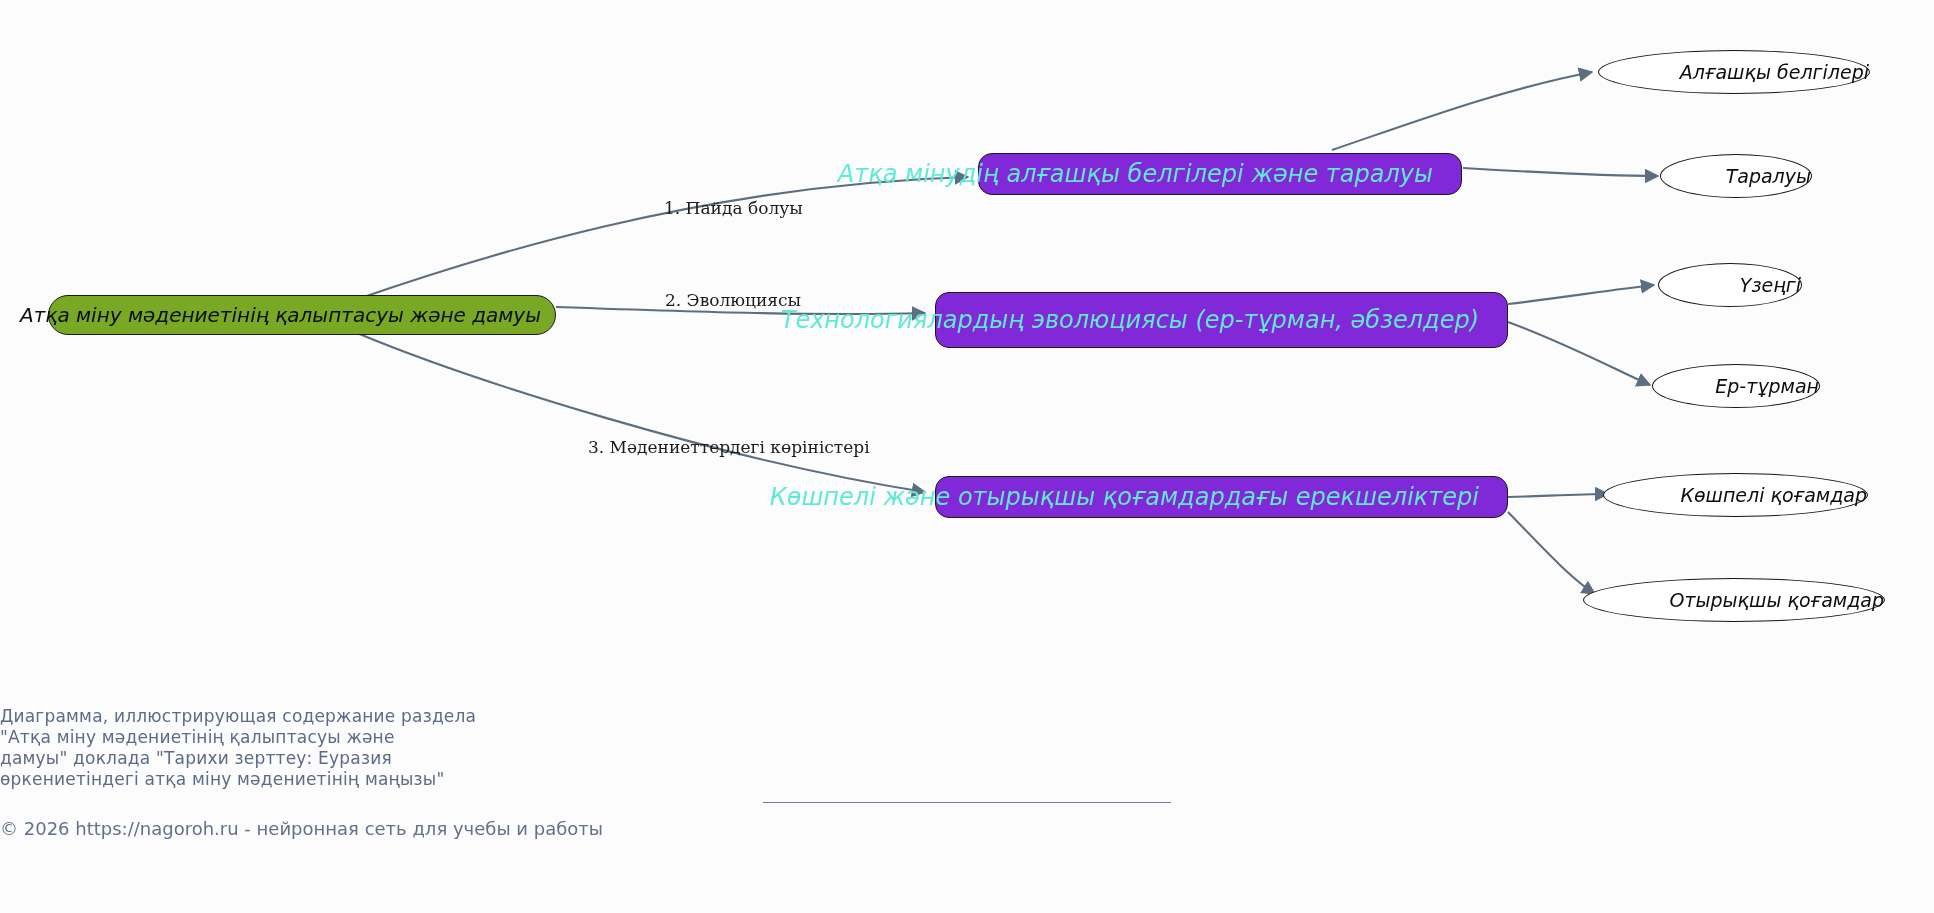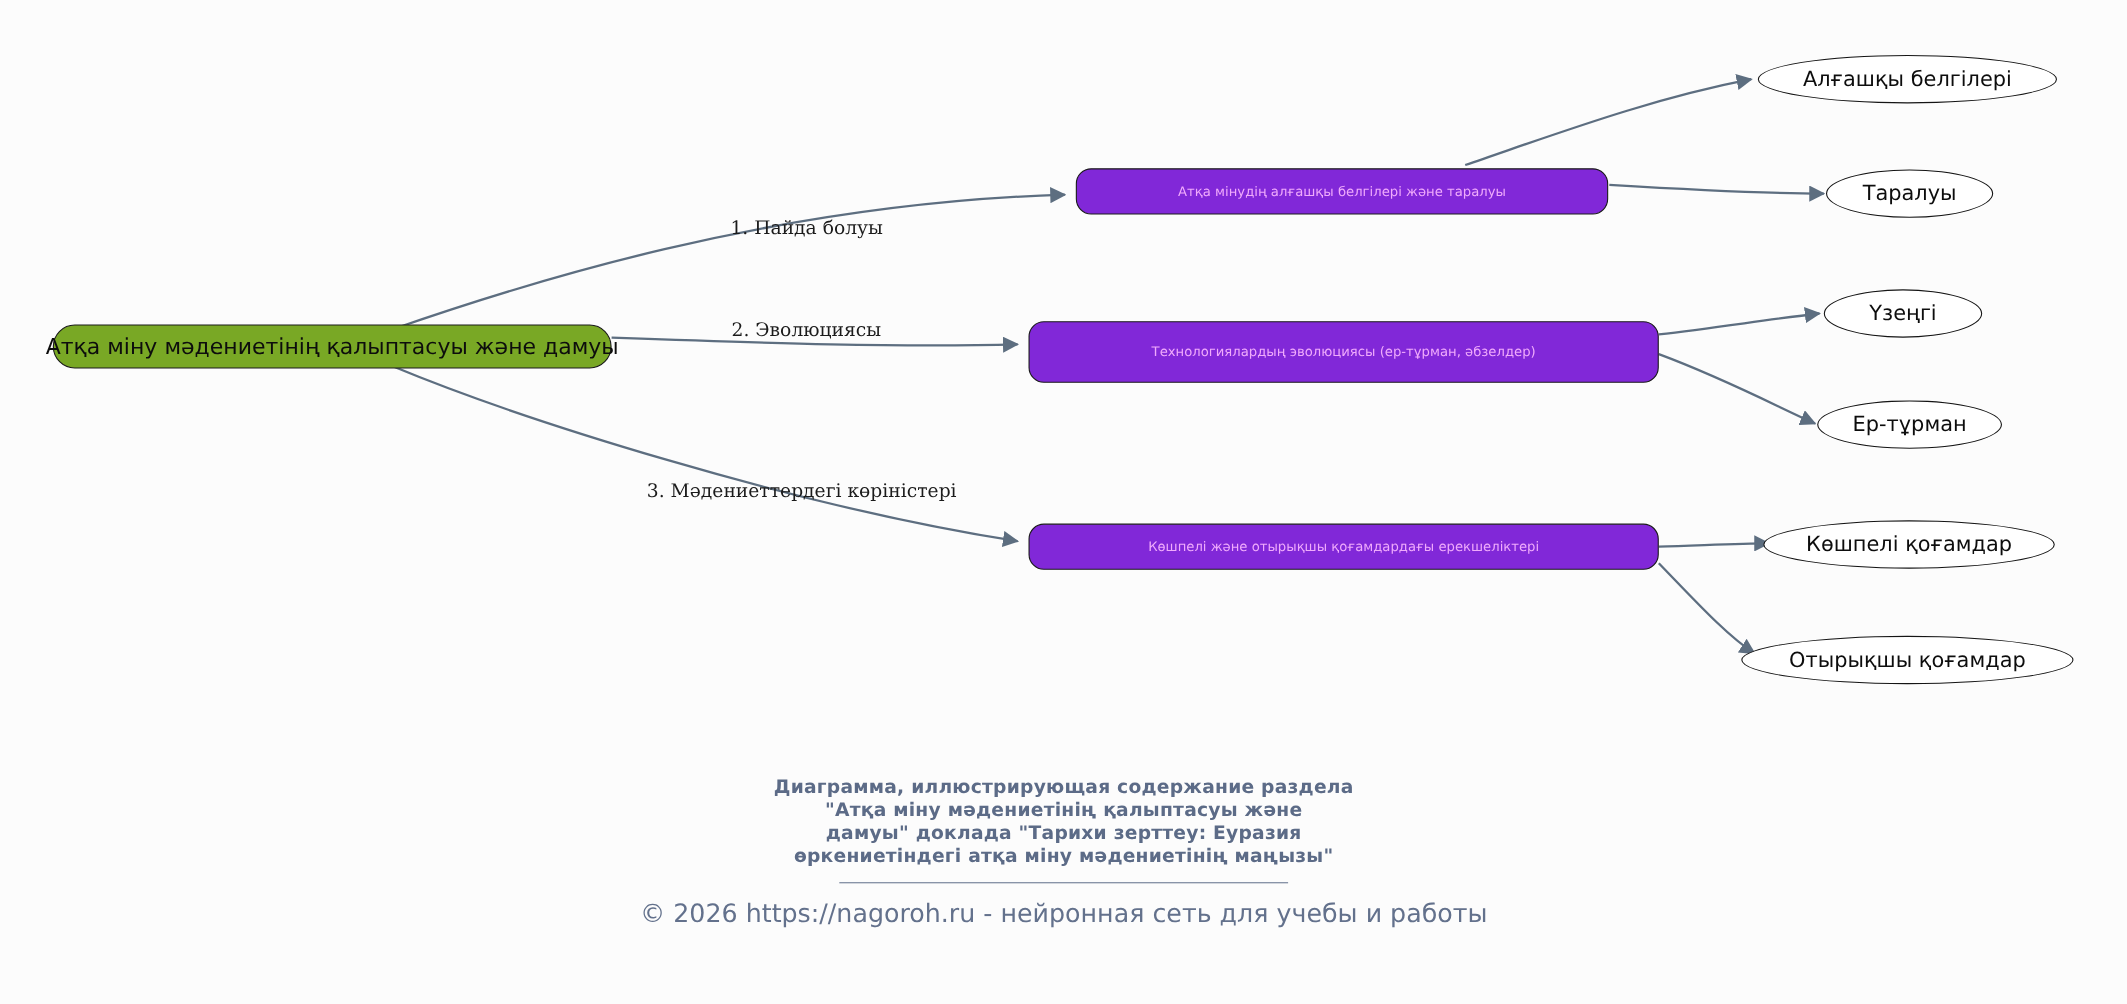--- a/index.html
+++ b/index.html
@@ -22,83 +22,83 @@
     top: 0;
     width: 1934px;
     height: 913px;
     pointer-events: none;
   }
   .node {
     position: absolute;
     box-sizing: border-box;
     display: flex;
     align-items: center;
-    justify-content: center;
+    justify-content: flex-end;
     text-align: center;
     white-space: nowrap;
+    font-style: italic;
   }
   .node-root {
     background: #79a825;
     border: 1.6px solid #1a1a1a;
     border-radius: 22px;
     color: #0d0d0d;
     font-size: 20px;
     padding: 0 14px;
   }
   .node-branch {
     background: #8128d8;
     border: 1.6px solid #1a1a1a;
     border-radius: 14px;
-    color: #f0abfc;
-    font-size: 12px;
-    padding: 0 0;
+    color: #5eead4;
+    font-size: 24px;
+    padding: 0 28px;
   }
   .node-leaf {
     background: #ffffff;
     border: 1.6px solid #151515;
     border-radius: 50%;
     color: #0d0d0d;
     font-size: 19px;
   }
   .edge-label {
     position: absolute;
     font-family: "DejaVu Serif", "Liberation Serif", serif;
     font-size: 17px;
     color: #1b1b1b;
     white-space: nowrap;
   }
   #caption {
     position: absolute;
     left: 0;
     top: 706px;
     width: 1934px;
-    text-align: center;
+    text-align: left;
     font-size: 17px;
-    font-weight: bold;
+    font-weight: normal;
     line-height: 21px;
     color: #5c6b87;
     letter-spacing: 0.2px;
   }
   #caption .cap-line { display: block; }
   #divider {
     position: absolute;
     left: 50%;
     transform: translateX(-50%);
     top: 802px;
     width: 408px;
     height: 1px;
     background: #6d7b93;
   }
   #footer {
     position: absolute;
     left: 0;
     top: 818px;
     width: 1934px;
-    text-align: center;
-    font-size: 23px;
+    font-size: 18px;
     color: #63718c;
   }
 </style>
 </head>
 <body>
 
 <div id="canvas">
 
   <svg id="edge-layer" viewBox="0 0 1934 913">
     <defs>

